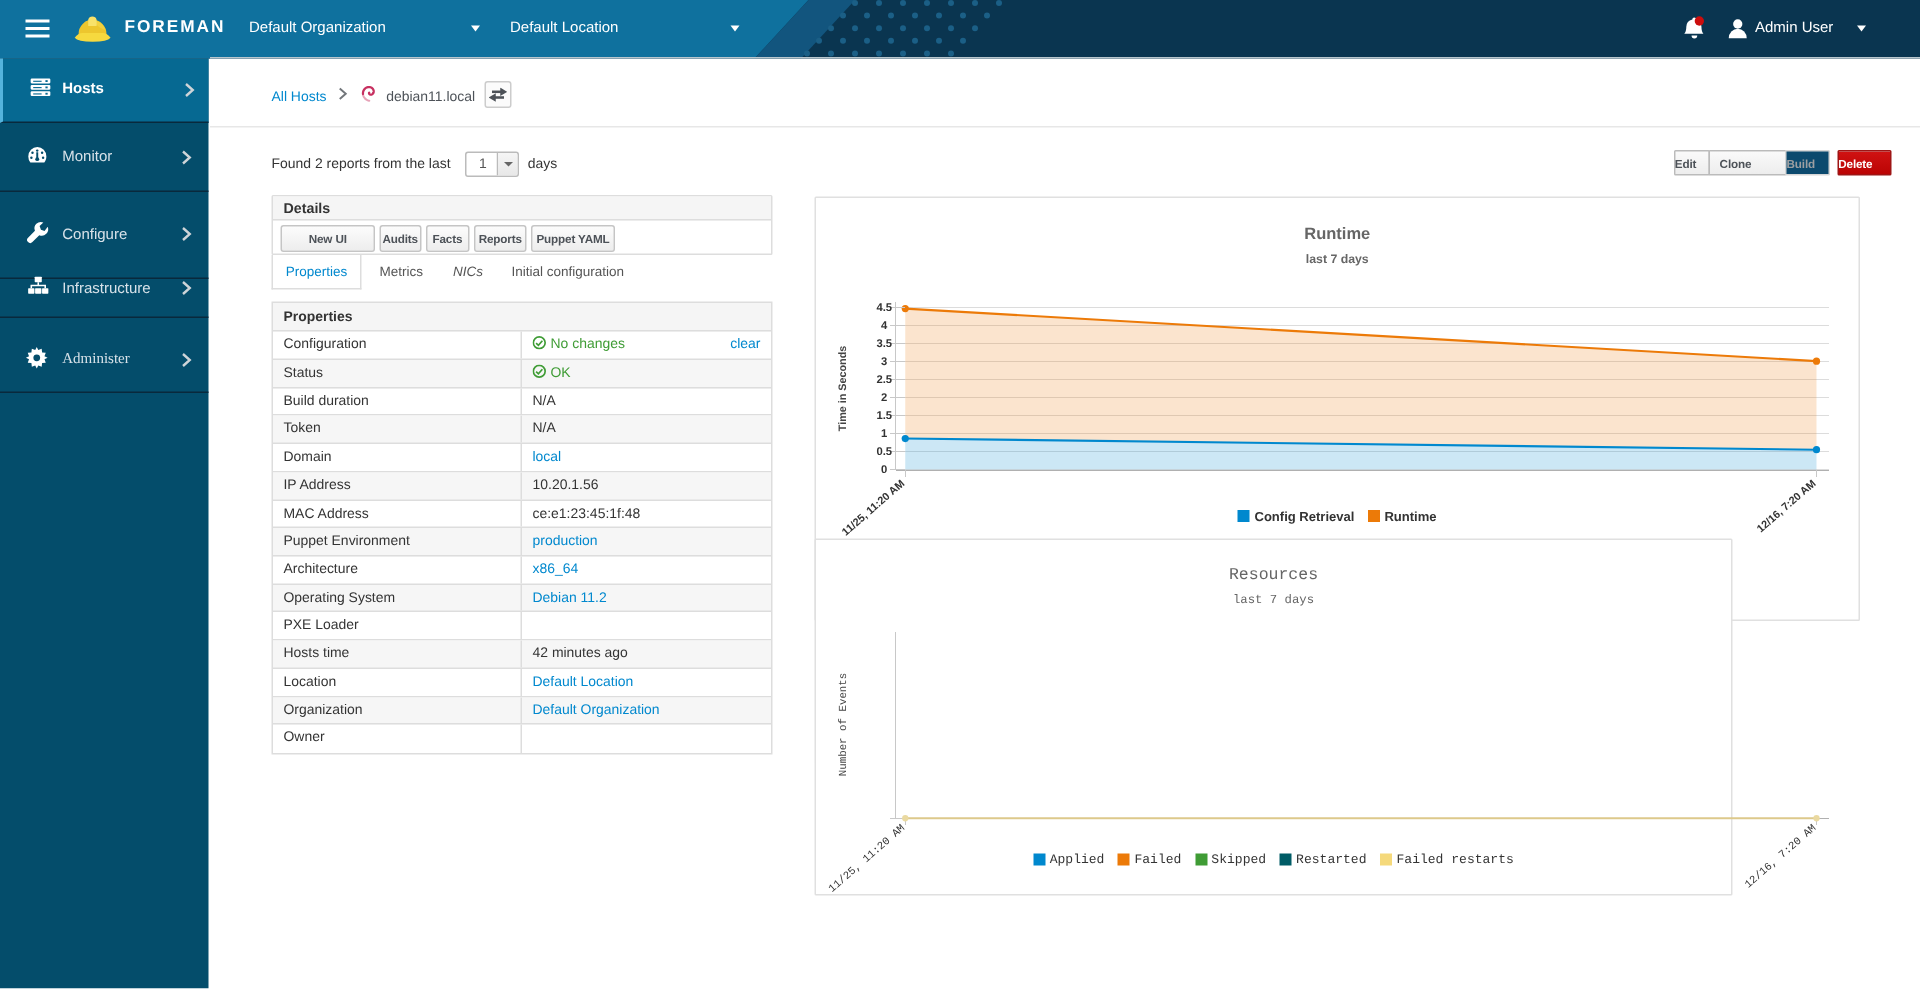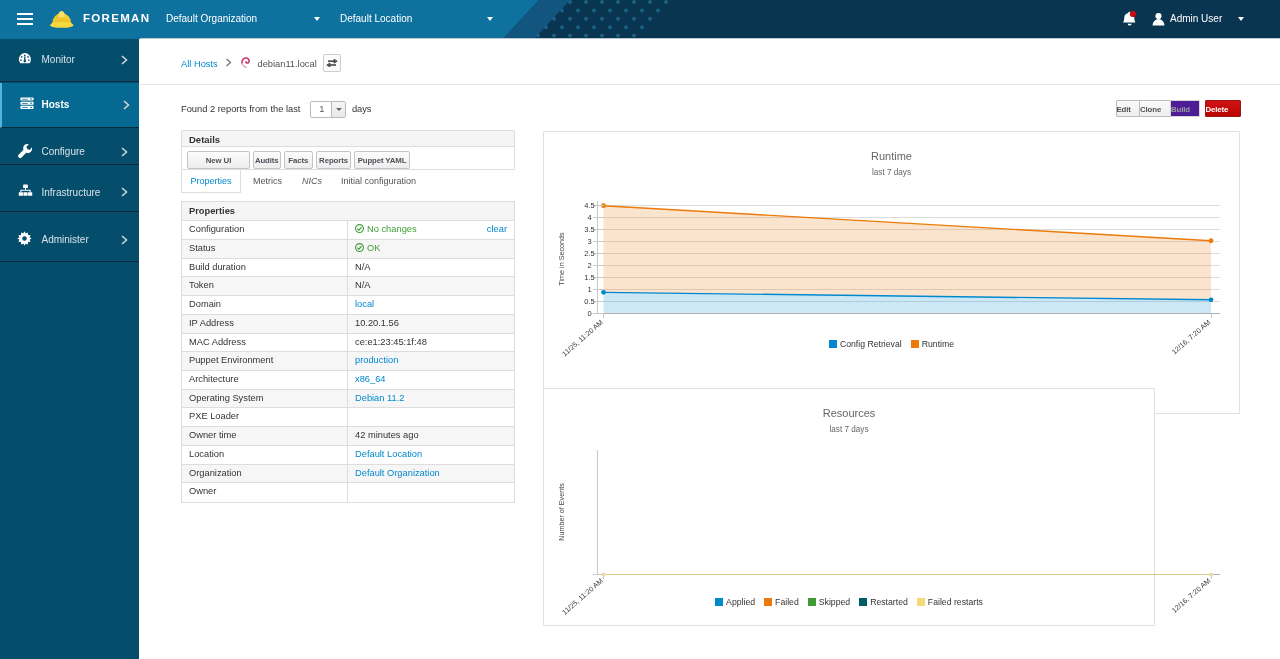--- a/index.html
+++ b/index.html
@@ -20,42 +20,42 @@
 #org .caret-down { position:absolute; left:148px; top:4px; }
 #loc .caret-down { position:absolute; left:147px; top:4px; }
 #admin { left:1170px; top:13px; }
 #admin .caret-down { position:absolute; left:68px; top:4px; }
 
 
 #sidebar { position:absolute; left:0; top:39px; width:139px; height:620px; background:#044d6b; }
 .nav-item { position:absolute; left:0; width:139px; border-bottom:1px solid #09293c; display:flex; align-items:center; color:#d8e2e9; font-size:10px; }
 #sidebar .nav-item:nth-child(1) { top:0; height:42.8px; }
 #sidebar .nav-item:nth-child(2) { top:43.8px; height:45.3px; }
-#sidebar .nav-item:nth-child(3) { top:100px; height:26px; }
+#sidebar .nav-item:nth-child(3) { top:88px; height:59px; }
 #sidebar .nav-item:nth-child(4) { top:134.8px; height:38px; }
-#sidebar .nav-item:nth-child(5) { top:179.7px; height:43px; }
+#sidebar .nav-item:nth-child(5) { top:179.7px; height:43px;font-family:Liberation Serif, serif; }
 .nav-item .icon { position:absolute; left:17px; width:17px; text-align:left; }
 .nav-item .lbl { position:absolute; left:41.5px; }
 .nav-item .chev { position:absolute; left:119px; top:50%; margin-top:-5px; width:10px; height:10px; }
 .nav-item.active { background:#066992; border-left:2px solid #54b3dc; }
 .nav-item.active .lbl { font-weight:bold; color:#fff; left:39.5px; }
 
 
 #bc-border { position:absolute; left:140px; top:84px; width:1140px; height:1px; background:#e7e7e7; }
 #breadcrumb { position:absolute; left:181px; top:54px; font-size:9.3px; }
 #breadcrumb a { color:#0088ce; text-decoration:none; }
 #found { position:absolute; left:181px; top:101px; font-size:9.3px; color:#333; }
 .sel { display:inline-block; width:36px; height:17px; border:1px solid #bbb; border-radius:2px; background:#fff; position:relative; vertical-align:middle; margin:0 5.5px 0 10px; }
 .sel .v { position:absolute; left:0; top:2px; width:21px; text-align:center; font-size:9.3px; color:#555; }
 .sel .b { position:absolute; right:0; top:0; width:14px; height:15px; background:linear-gradient(#f5f5f5,#e8e8e8); border-left:1px solid #bbb; border-radius:0 2px 2px 0; }
 .sel .b:after { content:""; position:absolute; left:4px; top:6px; width:0; height:0; border-left:3px solid transparent; border-right:3px solid transparent; border-top:3.5px solid #666; }
 
 #actions { position:absolute; left:1115.5px; top:99.5px; height:17px; white-space:nowrap; }
 .btn { display:inline-block; font-size:7.8px; font-weight:bold; letter-spacing:-0.1px; white-space:nowrap; color:#4d5258; background:linear-gradient(#fafafa,#ededed); border:1px solid #bbb; border-radius:1px; padding:4px 16px 0 0; margin:0; vertical-align:top; height:17px; line-height:9px; text-align:center; }
-.btn.dis { color:#9d9fa1; background:#4c1d95; border-color:#d6d6d6; }
+.btn.dis { color:#9d9fa1; background:#0c4a6e; border-color:#d6d6d6; }
 .btn.danger { background:linear-gradient(#d01212,#bb0404); border-color:#9e1515; color:#fff; margin-left:6px; }
 #actions .grp .btn { margin-right:-1px; }
 
 
 #details-card { position:absolute; left:181px; top:130px; width:334px; border:1px solid #ddd; border-radius:1px; background:#fff; }
 #details-card .hd { background:#f5f5f5; border-bottom:1px solid #ddd; padding:3px 7px; font-size:9.5px; font-weight:bold; color:#333; height:16px; }
 #details-card .bd { padding:2px 5px 3px 5px; height:22px; }
 .sbtn { display:inline-block; font-size:7.8px; font-weight:bold; letter-spacing:-0.1px; white-space:nowrap; color:#4d5258; background:linear-gradient(#fcfcfc,#ededed); border:1px solid #c5c5c5; border-radius:2px; padding:4px 0 0 0; margin-right:3px; height:17.5px; line-height:9px; text-align:center; }
 
 
@@ -71,22 +71,22 @@
 .prow:nth-child(odd) { background:#f6f6f6; }
 .phd { background:#f5f5f5 !important; }
 .prow .c1 { width:166px; border-right:1px solid #ddd; padding-left:7px; }
 .prow .c2 { flex:1; padding-left:7px; position:relative; }
 .prow a { color:#0088ce; text-decoration:none; }
 .ok { color:#3f9c35; }
 .clear-link { position:absolute; right:7px; top:0; }
 
 
 .panel { position:absolute; border:1px solid #e0e0e0; border-radius:1px; background:#fff; }
-#panel1 { left:543px; top:131px; width:697px; height:283px; }
-#panel2 { left:543px; top:388px; width:612px; height:238px; }
+#panel1 { left:543px; top:131px; width:697px; height:283px;font-weight:bold; }
+#panel2 { left:543px; top:359px; width:612px; height:238px;font-family:Liberation Mono, monospace; }
 .ctitle { position:absolute; width:100%; text-align:center; color:#666; }
 .legend { position:absolute; width:100%; display:flex; justify-content:center; gap:9px; font-size:8.7px; color:#333; }
 .legend .li { display:flex; align-items:center; gap:3px; }
 .legend .sq { width:8px; height:8px; display:inline-block; }
 </style>
 </head>
 <body>
 
 <div id="header">
   <svg class="bg" width="1280" height="39" viewBox="0 0 1280 39">
@@ -160,49 +160,49 @@
   </svg>
   <svg class="hdr-item" style="left:1151px;top:11px" width="15" height="16" viewBox="0 0 15 16">
     <circle cx="7.5" cy="5" r="3.1" fill="#fff"></circle>
     <path d="M1.5 14.5 a6 6.4 0 0 1 12 0 z" fill="#fff"></path>
   </svg>
   <div class="hdr-item" id="admin">Admin User<span class="caret-down"></span></div>
 </div>
 <div id="hdr-line"></div>
 
 <div id="sidebar">
-  <div class="nav-item">
-      <span class="icon" id="ic-monitor"><svg width="15" height="13" viewBox="0 0 16 16">
-          <path d="M8 1.2 a7 7 0 0 1 7 7 c0 1.7 -0.6 3.3 -1.6 4.5 l-10.8 0 A7 7 0 0 1 1 8.2 a7 7 0 0 1 7 -7 z" fill="#fff" transform="scale(1.06,1.1)"></path>
-          <circle cx="8.4" cy="4.2" r="1" fill="#044d6b"></circle>
-          <circle cx="4.5" cy="6" r="1" fill="#044d6b"></circle>
-          <circle cx="12.4" cy="6" r="1" fill="#044d6b"></circle>
-          <circle cx="3.6" cy="10" r="1" fill="#044d6b"></circle>
-          <circle cx="13.2" cy="10" r="1" fill="#044d6b"></circle>
-          <path d="M8.4 5.6 L8.4 11" stroke="#044d6b" stroke-width="1.6"></path>
-          <circle cx="8.4" cy="11.2" r="1.6" fill="#044d6b"></circle>
-        </svg></span>
-      <span class="lbl">Monitor</span>
-      <svg class="chev" viewBox="0 0 10 10">
-        <path d="M3 1 L7.5 5 L3 9" stroke="#ced4d8" stroke-width="1.6" fill="none"></path>
-      </svg>
-    </div>
   <div class="nav-item active">
       <span class="icon" id="ic-hosts"><svg width="16" height="15" viewBox="0 0 16 16">
           <rect x="1" y="1.5" width="14" height="3.4" rx="0.8" fill="#fff"></rect>
           <rect x="1" y="6" width="14" height="3.4" rx="0.8" fill="#fff"></rect>
           <rect x="1" y="10.5" width="14" height="3.4" rx="0.8" fill="#fff"></rect>
           <rect x="2.8" y="3" width="6" height="0.8" fill="#066992"></rect>
           <rect x="2.8" y="7.5" width="6" height="0.8" fill="#066992"></rect>
           <rect x="2.8" y="12" width="6" height="0.8" fill="#066992"></rect>
           <rect x="11.5" y="2.6" width="1.6" height="1.3" fill="#066992"></rect>
           <rect x="11.5" y="7.1" width="1.6" height="1.3" fill="#066992"></rect>
           <rect x="11.5" y="11.6" width="1.6" height="1.3" fill="#066992"></rect>
         </svg></span>
       <span class="lbl">Hosts</span>
+      <svg class="chev" viewBox="0 0 10 10">
+        <path d="M3 1 L7.5 5 L3 9" stroke="#ced4d8" stroke-width="1.6" fill="none"></path>
+      </svg>
+    </div>
+  <div class="nav-item">
+      <span class="icon" id="ic-monitor"><svg width="15" height="13" viewBox="0 0 16 16">
+          <path d="M8 1.2 a7 7 0 0 1 7 7 c0 1.7 -0.6 3.3 -1.6 4.5 l-10.8 0 A7 7 0 0 1 1 8.2 a7 7 0 0 1 7 -7 z" fill="#fff" transform="scale(1.06,1.1)"></path>
+          <circle cx="8.4" cy="4.2" r="1" fill="#044d6b"></circle>
+          <circle cx="4.5" cy="6" r="1" fill="#044d6b"></circle>
+          <circle cx="12.4" cy="6" r="1" fill="#044d6b"></circle>
+          <circle cx="3.6" cy="10" r="1" fill="#044d6b"></circle>
+          <circle cx="13.2" cy="10" r="1" fill="#044d6b"></circle>
+          <path d="M8.4 5.6 L8.4 11" stroke="#044d6b" stroke-width="1.6"></path>
+          <circle cx="8.4" cy="11.2" r="1.6" fill="#044d6b"></circle>
+        </svg></span>
+      <span class="lbl">Monitor</span>
       <svg class="chev" viewBox="0 0 10 10">
         <path d="M3 1 L7.5 5 L3 9" stroke="#ced4d8" stroke-width="1.6" fill="none"></path>
       </svg>
     </div>
   <div class="nav-item">
       <span class="icon" id="ic-conf"><svg width="16" height="16" viewBox="0 0 16 16">
           <path d="M14.8 4.2 a4.3 4.3 0 0 1 -5.6 5.6 L4.6 14.4 a2 2 0 0 1 -2.9 -2.9 L6.3 6.9 A4.3 4.3 0 0 1 11.9 1.3 L9.4 3.7 l0.9 2.4 2.4 0.9 z" fill="#fff"></path>
         </svg></span>
       <span class="lbl">Configure</span>
       <svg class="chev" viewBox="0 0 10 10">
@@ -252,21 +252,21 @@
       <line x1="3.8" y1="7" x2="10" y2="7" stroke-width="1.7"></line>
       <polygon points="4,5.1 0.8,7 4,8.9"></polygon>
         </g>
     </svg>
   </span>
 </div>
 <div id="bc-border"></div>
 
 <div id="found">Found 2 reports from the last<span class="sel"><span class="v">1</span><span class="b"></span></span>days</div>
 <div id="actions">
-  <span class="grp"><span class="btn" style="width:24.5px">Edit</span><span class="btn" style="width:32px">Clone</span><span class="btn dis" style="width:29.5px">Build</span></span><span class="btn danger" style="width:36px">Delete</span>
+  <span class="grp"><span class="btn" style="width:24.5px">Edit</span><span class="btn" style="width:52px">Clone</span><span class="btn dis" style="width:29.5px">Build</span></span><span class="btn danger" style="width:36px">Delete</span>
 </div>
 
 <div id="details-card">
   <div class="hd">Details</div>
   <div class="bd">
     <span class="sbtn" style="width:63px">New UI</span><span class="sbtn" style="width:27.5px">Audits</span><span class="sbtn" style="width:29.5px">Facts</span><span class="sbtn" style="width:35px">Reports</span><span class="sbtn" style="width:56px">Puppet YAML</span>
   </div>
 </div>
 
 <div id="tabs">
@@ -322,21 +322,21 @@
     </div>
   <div class="prow">
       <div class="c1">Operating System</div>
       <div class="c2"><a href="#">Debian 11.2</a></div>
     </div>
   <div class="prow">
       <div class="c1">PXE Loader</div>
       <div class="c2"></div>
     </div>
   <div class="prow">
-      <div class="c1">Owner time</div>
+      <div class="c1">Hosts time</div>
       <div class="c2">42 minutes ago</div>
     </div>
   <div class="prow">
       <div class="c1">Location</div>
       <div class="c2"><a href="#">Default Location</a></div>
     </div>
   <div class="prow">
       <div class="c1">Organization</div>
       <div class="c2"><a href="#">Default Organization</a></div>
     </div>

